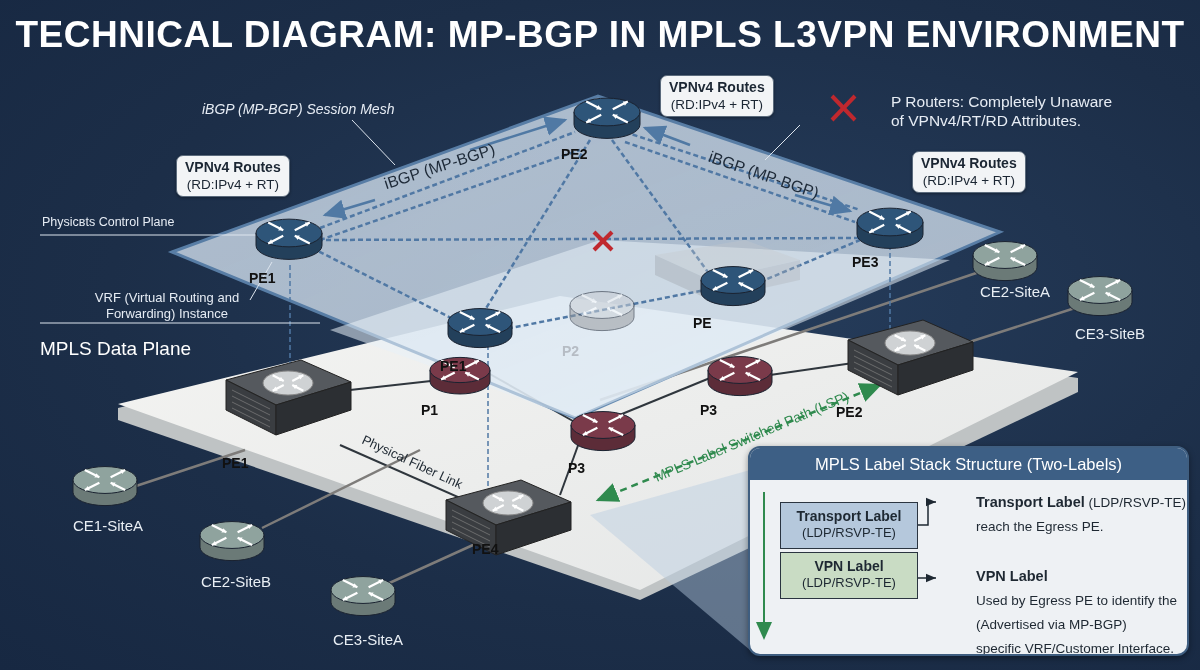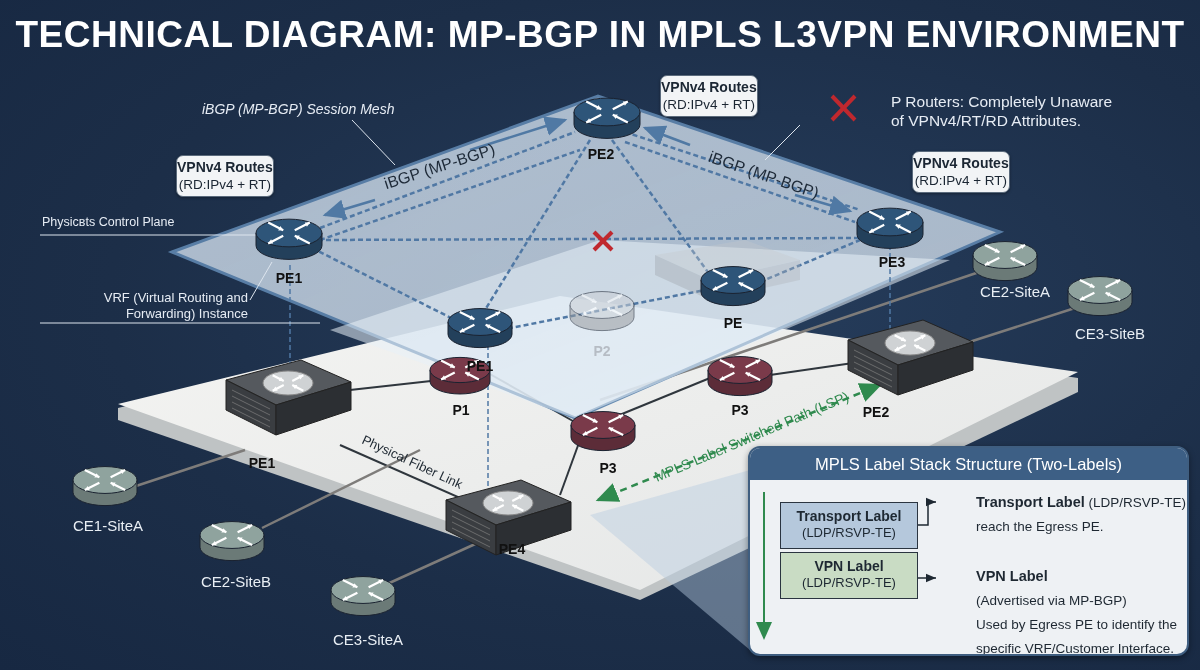--- a/index.html
+++ b/index.html
@@ -3,26 +3,26 @@
 <meta charset="utf-8">
 <style>
   html,body{margin:0;padding:0;}
   body{width:1200px;height:670px;overflow:hidden;background:#1d2f4a;font-family:"Liberation Sans",sans-serif;position:relative;}
   #stage{position:absolute;left:0;top:0;width:1200px;height:670px;background:radial-gradient(ellipse at 60% 45%,#263d5c 0%,#1c2e48 60%,#172842 100%);}
   svg#diagram{position:absolute;left:0;top:0;}
   .title{position:absolute;left:0;top:14px;width:1200px;text-align:center;color:#ffffff;font-weight:bold;font-size:37px;letter-spacing:0.5px;}
   .txt{position:absolute;white-space:nowrap;}
   .plane-label{color:#ffffff;font-size:19px;}
   .side-label{color:#e6ecf4;font-size:12.5px;}
-  .side-label2{color:#e6ecf4;font-size:13px;text-align:right;line-height:16px;}
+  .side-label2{color:#e6ecf4;font-size:13px;text-align:center;line-height:16px;}
   .note{color:#e6ecf4;font-size:15.5px;line-height:19px;margin-left:25px;}
-  .node-label{color:#111;font-weight:bold;font-size:14px;text-align:center;width:80px;margin-left:-40px;}
+  .node-label{color:#111;font-weight:bold;font-size:14px;text-align:left;width:80px;margin-left:-40px;}
   .node-label.faded{color:#b6bcc4;font-weight:bold;}
   .ce-label{color:#e8eef4;font-size:15px;text-align:center;width:120px;margin-left:-60px;}
-  .bubble{position:absolute;background:#f2f4f6;border:1.5px solid #5a6a7c;border-radius:7px;text-align:center;color:#1b2633;padding:3px 0;box-shadow:0 1px 3px rgba(0,0,0,.35);}
+  .bubble{position:absolute;background:#f2f4f6;border:1.5px solid #5a6a7c;border-radius:7px;text-align:center;color:#1b2633;padding:3px 8px;box-shadow:0 1px 3px rgba(0,0,0,.35);}
   .bubble .b1{font-weight:bold;font-size:14px;line-height:17px;}
   .bubble .b2{font-size:13.5px;line-height:17px;}
   .panel{position:absolute;left:748px;top:446px;width:437px;height:206px;background:#eef1f4;border-radius:12px;border:2px solid #3f5e80;box-shadow:0 2px 6px rgba(0,0,0,.4);overflow:hidden;}
   .panel-head{background:#3d5f85;color:#fff;text-align:center;font-size:16.5px;height:32px;line-height:32px;}
   .stack{position:absolute;left:30px;width:136px;border:1.5px solid #2a3440;text-align:center;font-size:13px;color:#1e2832;}
   .stack .s1{font-weight:bold;font-size:14px;line-height:17px;}
   .stack .s2{font-size:13px;line-height:16px;}
   .desc{position:absolute;left:184px;font-size:13.5px;color:#1e2832;line-height:24px;white-space:nowrap;margin-left:42px;}
   .desc b{font-size:14.5px;}
 </style>
@@ -358,20 +358,21 @@
           <path d="M459.84,332.08 L462.6673946465495,327.9561862902571 L464.8377174306315,332.23106450132786 Z" fill="#ffffff"></path>
           <line x1="500.16" y1="332.08" x2="485.6" y2="324.688" stroke="#ffffff" stroke-width="2.2"></line>
           <path d="M485.6,324.688 L490.5977174306316,324.5369354986721 L488.42739464654954,328.81181370974286 Z" fill="#ffffff"></path>
         </g>
       </g>
 
 </svg>
 
 <div class="title">TECHNICAL DIAGRAM: MP-BGP IN MPLS L3VPN ENVIRONMENT</div>
 
+<div class="txt plane-label" style="left:40px;top:338px;">MPLS Data Plane</div>
 <div class="txt side-label" style="left:42px;top:215px;">Physicвts Control Plane</div>
 <div class="txt side-label2" style="left:86px;top:290px;width:162px;">
   <div>VRF (Virtual Routing and</div>
   <div>Forwarding) Instance</div>
 </div>
 
 <div class="txt side-label" style="left:202px;top:101px;font-size:14px;font-style:italic;">iBGP (MP-BGP) Session Mesh</div>
 <div class="txt" style="left:382px;top:176px;font-size:16px;color:#1e2a38;transform:rotate(-18deg);transform-origin:left top;">iBGP (MP-BGP)</div>
 <div class="txt" style="left:712px;top:148px;font-size:16px;color:#1e2a38;transform:rotate(19deg);transform-origin:left top;">iBGP (MP-BGP)</div>
 
@@ -431,19 +432,19 @@
     <div class="s1" style="margin-top:5px;">VPN Label</div>
     <div class="s2">(LDP/RSVP-TE)</div>
   </div>
 
   <div class="desc" style="top:42px;">
     <div><b>Transport Label</b><span> (LDP/RSVP-TE)</span></div>
     <div>reach the Egress PE.</div>
   </div>
   <div class="desc" style="top:116px;">
     <div><b>VPN Label</b></div>
+    <div>Used by Egress PE to identify the</div>
     <div>(Advertised via MP-BGP)</div>
-    <div>Used by Egress PE to identify the</div>
     <div>specific VRF/Customer Interface.</div>
   </div>
 </div>
 
 </div>
 
 </body></html>

